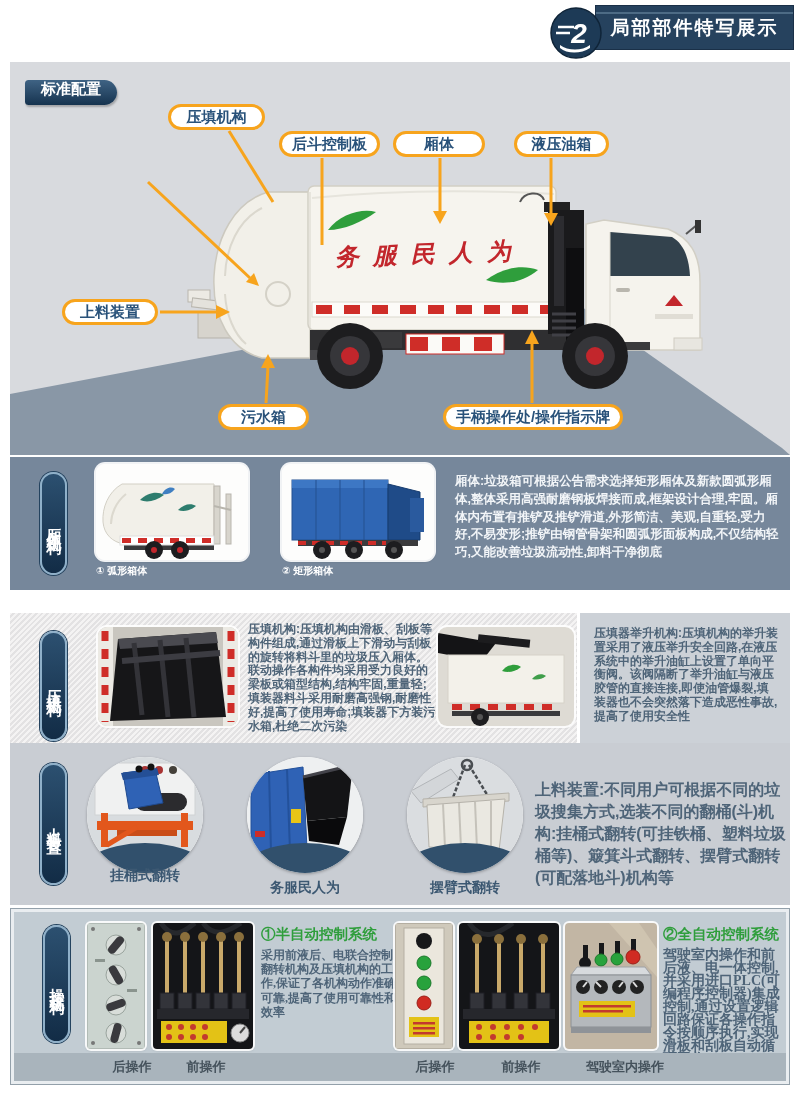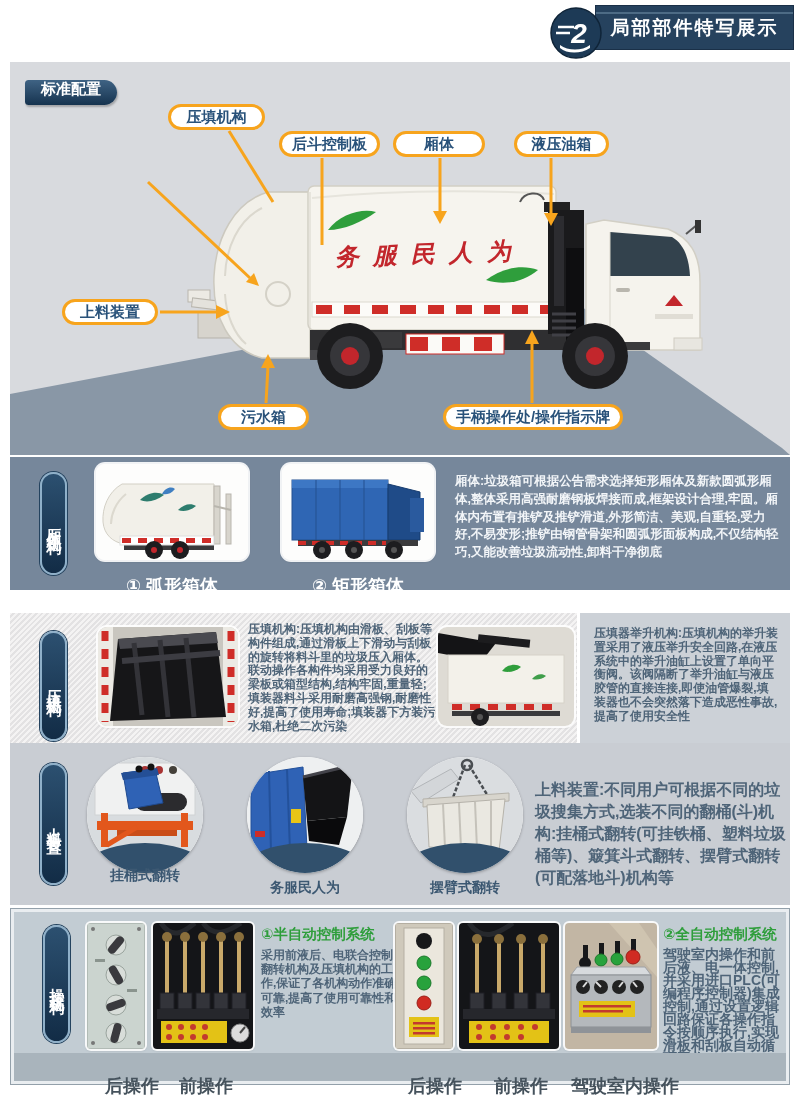--- a/index.html
+++ b/index.html
@@ -21,39 +21,39 @@
   .callout{position:absolute;background:#fff;border:3px solid #f7a41d;border-radius:15px;color:#29527a;
            font-weight:bold;font-size:15px;height:26px;box-sizing:border-box;display:flex;align-items:center;
            justify-content:center;padding:0 10px;white-space:nowrap;z-index:5;}
 
   
   .sec{position:absolute;left:10px;width:780px;}
   .sec1{top:457px;height:133px;background:#76879b;}
   .sec2{top:613px;height:147px;background:repeating-linear-gradient(135deg,#f4f3f3 0px,#f4f3f3 2px,#e3e2e3 2px,#e3e2e3 4px);}
   .sec3{top:743px;height:162px;background:#c9cdd3;}
   .sec4{top:908px;height:177px;background:#c2ccd3;border:1px solid #93a0aa;box-sizing:border-box;
-        box-shadow:inset 0 0 0 3px #e9edf0;}
+        box-shadow:inset 0 0 0 3px #e9edf0;font-family:Liberation Serif, serif;}
   .pill{position:absolute;width:27px;background:linear-gradient(180deg,#2c5070,#122c46);
         border:2px solid #8fb0c9;border-radius:16px;color:#fff;font-weight:bold;font-size:15px;
         writing-mode:vertical-rl;text-orientation:upright;letter-spacing:4px;display:flex;
         align-items:center;justify-content:center;box-sizing:border-box;box-shadow:0 0 0 1px #24435f;}
   .photo{position:absolute;border-radius:9px;overflow:hidden;background:#fff;
          box-shadow:0 0 0 2px rgba(255,255,255,.9),0 1px 3px rgba(0,0,0,.25);}
-  .cap-white{position:absolute;color:#fff;font-weight:bold;font-size:18px;text-align:center;margin-top:10px;}
+  .cap-white{position:absolute;color:#fff;font-weight:bold;font-size:10px;text-align:left;}
   .cap-dark{position:absolute;color:#3c5872;font-weight:bold;font-size:14px;text-align:center;}
   .txt-white{position:absolute;color:#f2f5f8;font-weight:bold;font-size:12.5px;line-height:1.42;}
   .txt-slate{position:absolute;color:#4e6478;font-weight:bold;font-size:12px;line-height:13.8px;}
   .panel-right{position:absolute;left:570px;top:0;width:210px;height:147px;background:#ccd1d7;}
   .vdivider{position:absolute;left:567px;top:0;width:3px;height:147px;background:#fff;}
   .circ{position:absolute;width:116px;height:116px;border-radius:50%;overflow:hidden;background:#fff;
         box-shadow:0 1px 3px rgba(0,0,0,.3);}
   .circ .cres{position:absolute;left:-14%;right:-14%;bottom:-46%;height:72%;background:#31506c;border-radius:50%;}
   .green-title{color:#2f9e3c;font-weight:bold;font-size:14.5px;margin-bottom:4px;white-space:nowrap;}
   .s4strip{position:absolute;left:3px;right:3px;bottom:3px;height:28px;background:#a9b4bc;}
-  .s4cap{position:absolute;top:5px;transform:translateX(-50%);color:#45525c;font-weight:bold;font-size:18px;white-space:nowrap;margin-top:16px;}
+  .s4cap{position:absolute;top:5px;transform:translateX(-50%);color:#45525c;font-weight:bold;font-size:13px;white-space:nowrap;}
 </style>
 </head>
 <body>
 
 <div class="page">
 
   <svg class="abs" style="left:550px;top:7px;z-index:6" width="52" height="52" viewBox="0 0 52 52">
     <circle cx="26" cy="26" r="25" fill="#1d3a56"></circle>
     <circle cx="26" cy="26" r="25" fill="none" stroke="#0f2438" stroke-width="1.5"></circle>
     <path d="M 8,20 L 24,20" stroke="#fff" stroke-width="2.5"></path>

